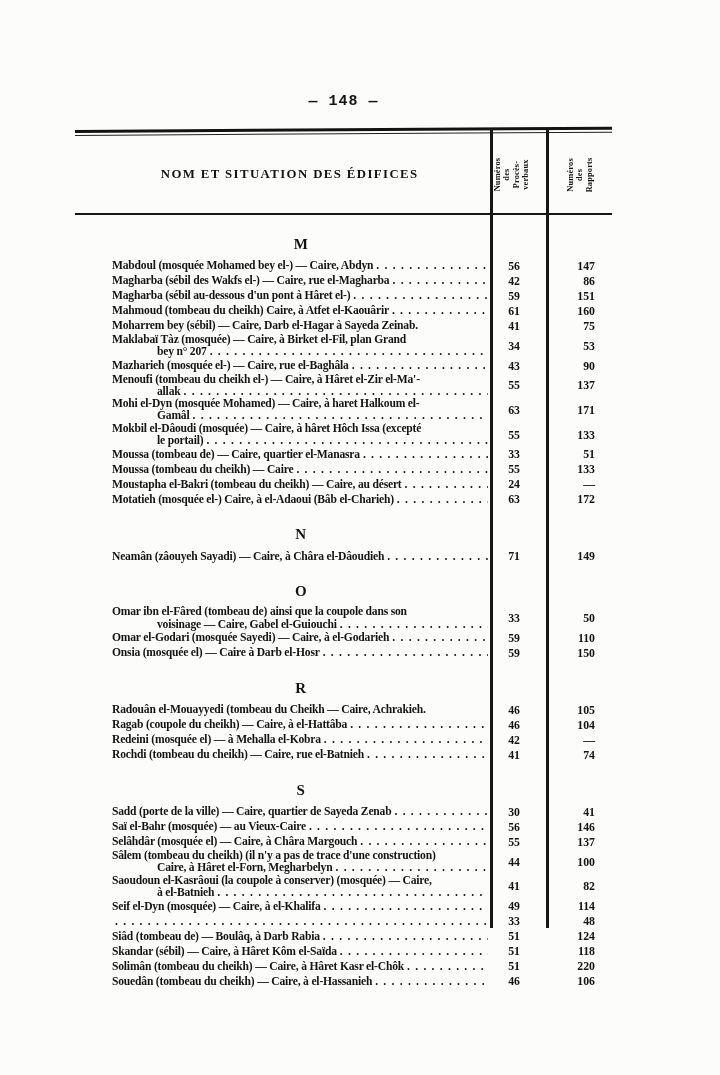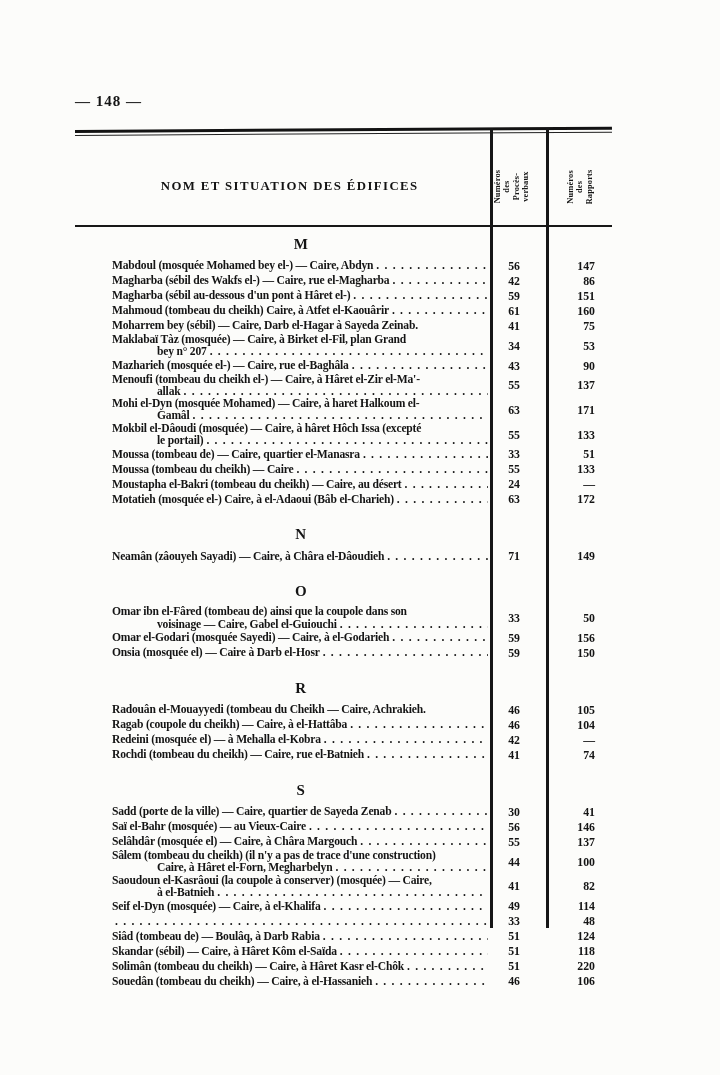--- a/index.html
+++ b/index.html
@@ -5,33 +5,33 @@
   html,body{margin:0;padding:0}
   body{
     width:720px;height:1075px;
     background:#fcfcfa;
     font-family:"Liberation Serif", serif;
     color:#141414;
     position:relative;overflow:hidden;
   }
   .page-number{
     position:absolute;top:93px;left:75px;width:537px;
-    font-size:15px;font-weight:bold;letter-spacing:1px;
+    text-align:center;font-size:15px;font-weight:bold;letter-spacing:1px;font-family:Liberation Mono, monospace;
   }
   .etable{position:absolute;left:75px;top:128px;width:537px;height:800px}
   .rule-top{
     position:absolute;top:0;left:0;right:0;height:8px;
     border-top:3.5px solid #131313;
     transform:rotate(-0.35deg);transform-origin:60% 50%;
   }
   .rule-top::after{
     content:"";position:absolute;left:0;right:0;top:2px;height:1.2px;background:#222;
   }
   .thead{
-    position:absolute;top:20px;left:0;width:537px;height:79px;
+    position:absolute;top:8px;left:0;width:537px;height:79px;
     border-bottom:2.5px solid #171717;
     display:flex;box-sizing:border-box;gap:9px;
   }
   .h-name{
     width:415px;display:flex;align-items:center;justify-content:center;
     font-weight:bold;font-size:12.8px;letter-spacing:1.4px;padding-left:28px;box-sizing:border-box;
   }
   .h-pv{width:56px;display:flex;align-items:center;justify-content:center}
   .h-rap{width:66px;display:flex;align-items:center;justify-content:center}
   .vlabel{
@@ -279,21 +279,21 @@
             <div class="e-rap">50</div>
           </div>
           <div class="entry">
             <div class="e-name">
               <div class="tline">
                 <span class="txt">Omar el-Godari (mosquée Sayedi) — Caire, à el-Godarieh</span>
                 <span class="dots"></span>
               </div>
             </div>
             <div class="e-pv">59</div>
-            <div class="e-rap">156</div>
+            <div class="e-rap">110</div>
           </div>
           <div class="entry">
             <div class="e-name">
               <div class="tline">
                 <span class="txt">Onsia (mosquée el) — Caire à Darb el-Hosr</span>
                 <span class="dots"></span>
               </div>
             </div>
             <div class="e-pv">59</div>
             <div class="e-rap">150</div>

